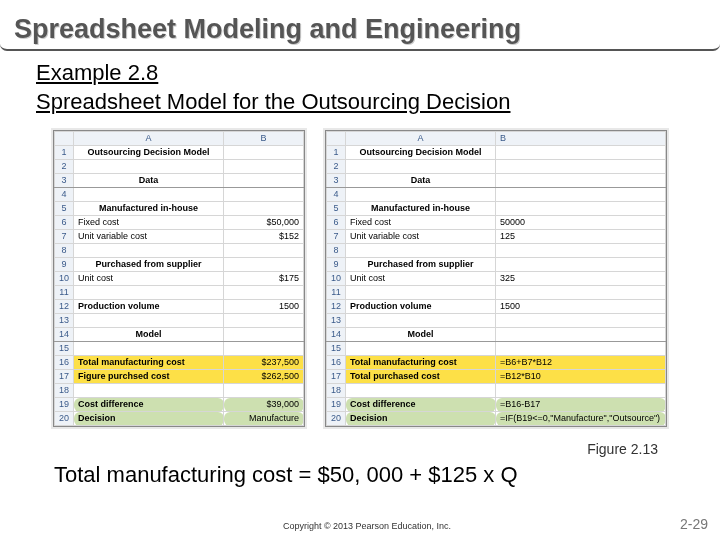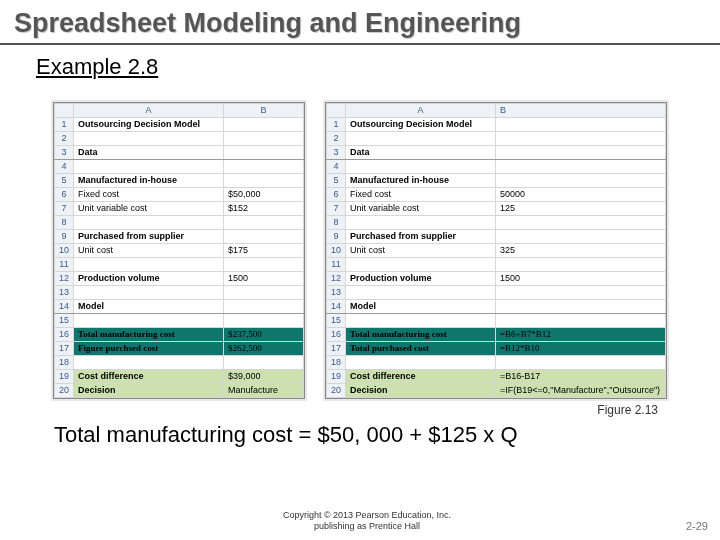--- a/index.html
+++ b/index.html
@@ -6,30 +6,31 @@
   body {
     width: 720px;
     height: 540px;
     font-family: Arial, sans-serif;
     background: #fff;
     position: relative;
     overflow: hidden;
   }
   .title-bar {
     border-bottom: 2px solid #555;
-    padding: 8px 14px 4px 14px;
+    padding: 14px 14px 4px 14px;
+    border-radius: 7px;
   }
   .title {
     font-size: 27px;
     font-weight: bold;
     color: #555;
     text-shadow: 1px 1px 0 #ccc;
   }
   .subtitle-block {
-    padding: 8px 36px 20px 36px;
+    padding: 8px 36px 14px 36px;
   }
   .subtitle {
     font-size: 22px;
     color: #000;
     text-decoration: underline;
     line-height: 1.3;
   }
   .sheets {
     display: flex;
     gap: 20px;
@@ -59,36 +60,36 @@
     text-align: center;
     color: #3a5a8a;
   }
   .rowhdr {
     background: #eef2f7;
     text-align: center;
     color: #3a5a8a;
     width: 18px;
   }
   .colA { width: 150px; }
-  .colB { width: 80px; text-align: left; }
+  .colB { width: 80px; text-align: right; }
   .sheet2 .colB { width: 170px; text-align: left; }
   .bold { font-weight: bold; }
   .right { }
-  .left { text-align: left; }
-  .hl-blue { background: #0f766e; font-family: Liberation Serif, serif; }
-  .hl-green { background: #cde0b0; }
+  .left { text-align: center; }
+  .hl-blue { background: #fde047; }
+  .hl-green { background: #cde0b0; border-radius: 6px; }
   .bb-heavy td { border-bottom: 1px solid #999; }
   .formula-block {
     padding: 4px 48px 0 36px;
   }
   .fig-label {
     text-align: right;
-    font-size: 12px;
+    font-size: 14px;
     padding-right: 62px;
-    padding-top: 2px;
+    padding-top: 12px;
     color: #333;
   }
   .formula {
     font-size: 22px;
     color: #000;
     padding-left: 18px;
     line-height: 1.25;
   }
   .formula2 { padding-left: 58px; }
   .copyright {
@@ -99,33 +100,34 @@
     font-size: 9px;
     text-align: center;
     color: #333;
     line-height: 1.2;
     margin-left: 7px;
   }
   .pagenum {
     position: absolute;
     bottom: 8px;
     right: 12px;
-    font-size: 11px;
+    font-size: 14px;
     color: #777;
   }
 </style>
 </head>
 <body>
 
 <div class="title-bar">
   <div class="title">Spreadsheet Modeling and Engineering</div>
 </div>
 
 <div class="subtitle-block">
   <div class="subtitle">Example 2.8</div>
+  <div class="subtitle">Spreadsheet Model for the Outsourcing Decision</div>
 </div>
 
 <div class="sheets">
 
   <div class="sheet">
     <table>
       <tbody>
           <tr>
         <th class="rowhdr"></th>
         <th class="colA">A</th>
@@ -350,16 +352,15 @@
 </div>
 
 <div class="fig-label">Figure 2.13</div>
 
 <div class="formula-block">
   <div class="formula">Total manufacturing cost = $50, 000 + $125 x Q</div>
 </div>
 
 <div class="copyright">
   <div>Copyright © 2013 Pearson Education, Inc.</div>
-  <div>publishing as Prentice Hall</div>
 </div>
 
 <div class="pagenum">2-29</div>
 
 </body></html>

